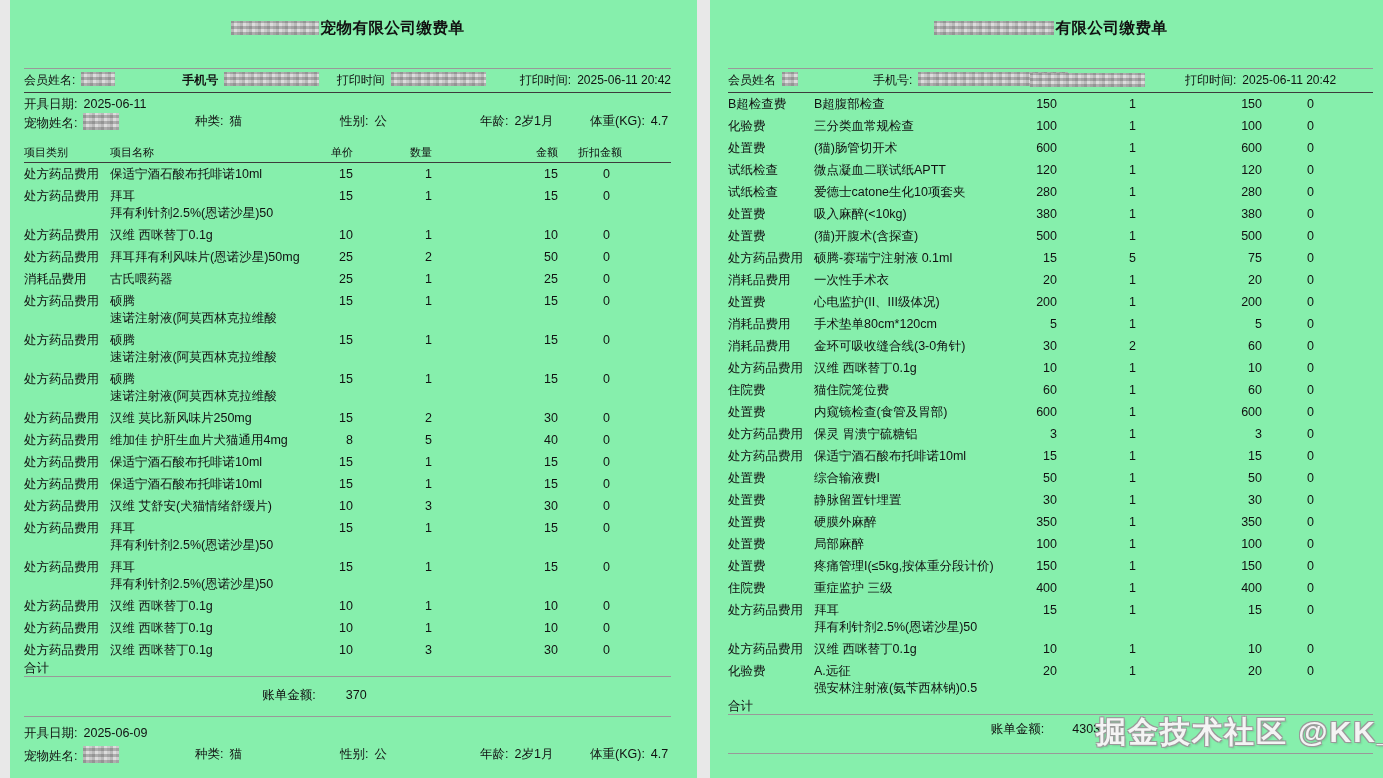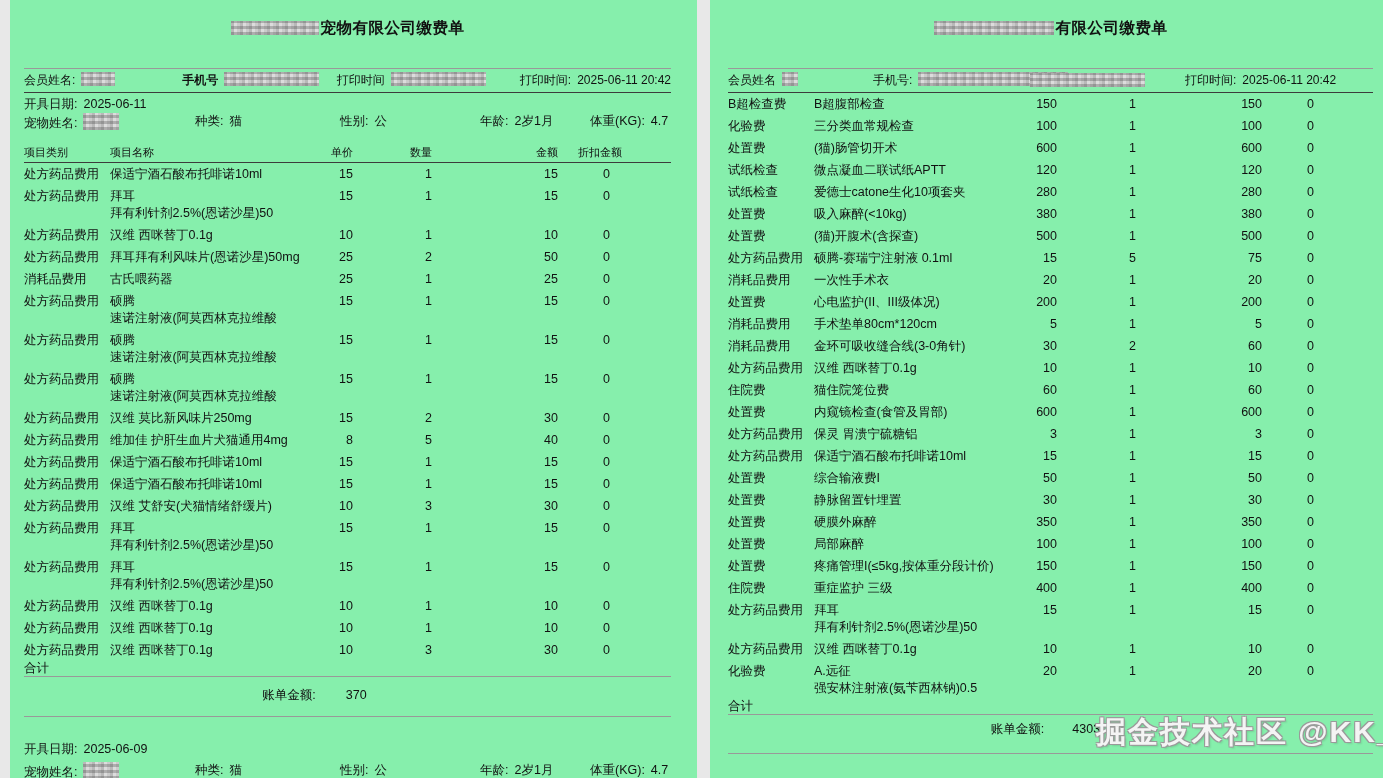--- a/index.html
+++ b/index.html
@@ -66,21 +66,21 @@
 
   .total-row { font-size: 12.5px; height: 15px; line-height: 15px; text-align: left; }
   .total-l { padding-right: 49px; }
   .total-r { padding-right: 66px; }
 
   .bill-row { display: flex; justify-content: center; font-size: 12.5px; height: 16px; line-height: 16px; }
   .bill-l { margin-top: 10px; padding-right: 66px; gap: 30px; }
   .bill-r { margin-top: 6px;  padding-right: 10px; gap: 28px; }
 
   .mt-foot-l { margin-top: 13px; }
-  .foot-date { margin-top: 24px; }
+  .foot-date { margin-top: 8px; }
   .foot-pet  { margin-top: 4px; }
   .mt-bottom-r { margin-top: 16px; }
 
   .watermark {
     position: absolute; left: 1096px; top: 712px;
     font-size: 30px; font-weight: 700; letter-spacing: 2px;
     color: #f4f4f4; white-space: nowrap;
     text-shadow: -1px -1px 0 #9a9a9a, 1px -1px 0 #9a9a9a,
                  -1px  1px 0 #9a9a9a, 1px  1px 0 #9a9a9a,
                   2px  2px 2px rgba(0,0,0,.12);

